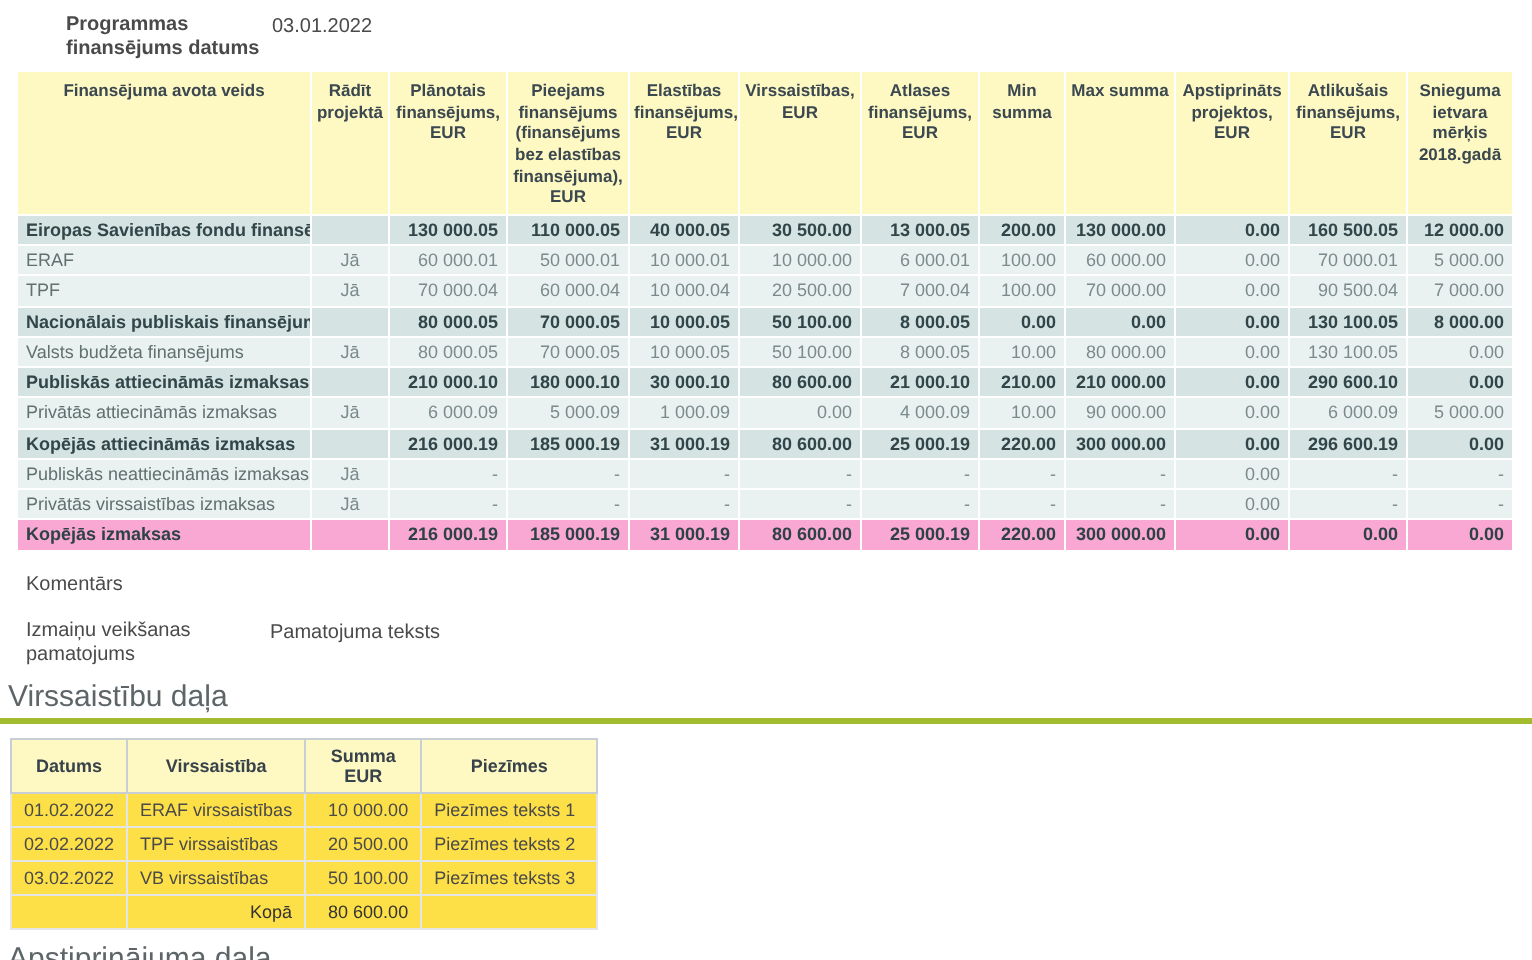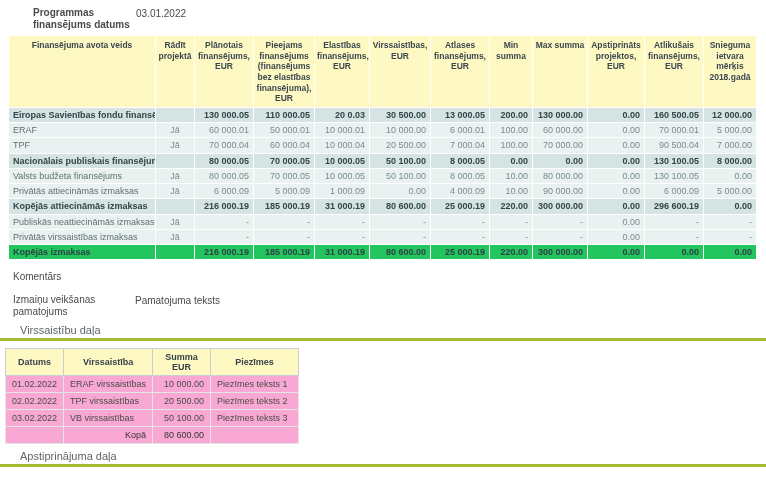--- a/index.html
+++ b/index.html
@@ -20,35 +20,35 @@
     vertical-align:top;text-align:center;padding:4px 2px 3px;line-height:1.25;}
   table.fin th.h-left{text-align:center;}
   table.fin td{padding:2px 4px 1px;font-size:9px;line-height:1.25;
     white-space:nowrap;overflow:hidden;}
   .c-label{text-align:left;}
   .c-show{text-align:center;}
   .c-num{text-align:right;}
   tr.fr-item td{background:#eaf2f1;color:#7b8a8c;}
   tr.fr-item td.c-label{color:#60716f;}
   tr.fr-section td{background:#d5e4e3;color:#324548;font-weight:bold;}
-  tr.fr-total td{background:#22c55e;color:#2e4246;font-weight:bold;}
+  tr.fr-total td{background:#f9a8d4;color:#2e4246;font-weight:bold;}
 
   
   .lbl-row{display:flex;margin:11px 0 0 13px;}
   .lbl-row .lbl{width:120px;font-weight:normal;color:#4a4a4a;line-height:1.2;}
   .lbl-row .val{margin-left:2px;color:#4a4a4a;padding-top:1px;}
 
-  .section-title{margin:6px 0 2px 20px;color:#5e6569;font-size:11px;}
+  .section-title{margin:6px 0 2px 4px;color:#5e6569;font-size:15px;}
   .green-line{height:3px;background:#a3bc2f;}
 
   
   table.vt{border-collapse:collapse;margin:7px 0 0 5px;}
   table.vt th{background:#fef9c3;border:1px solid #c9ced4;color:#38424a;
     font-size:9px;padding:3px 6px;font-weight:bold;}
-  table.vt td{border:1px solid #e3e5e7;background:#f9a8d4;color:#4a4a4a;
+  table.vt td{border:1px solid #e3e5e7;background:#fde047;color:#4a4a4a;
     font-size:9px;padding:3px 6px;white-space:nowrap;}
   table.vt td.num{text-align:right;}
   table.vt tr.total td{font-weight:normal;color:#333;}
 </style>
 </head>
 <body>
 
 <div class="top">
   <div class="top-label">Programmas finansējums datums</div>
   <div class="top-value">03.01.2022</div>
@@ -84,21 +84,21 @@
         <th>Atlikušais finansējums, EUR</th>
         <th>Snieguma ietvara mērķis 2018.gadā</th>
       </tr>
     </thead>
   <tbody>
       <tr class="fr-section">
         <td class="c-label">Eiropas Savienības fondu finansējums</td>
         <td class="c-show"></td>
         <td class="c-num">130 000.05</td>
         <td class="c-num">110 000.05</td>
-        <td class="c-num">20 0.03</td>
+        <td class="c-num">40 000.05</td>
         <td class="c-num">30 500.00</td>
         <td class="c-num">13 000.05</td>
         <td class="c-num">200.00</td>
         <td class="c-num">130 000.00</td>
         <td class="c-num">0.00</td>
         <td class="c-num">160 500.05</td>
         <td class="c-num">12 000.00</td>
       </tr>
       <tr class="fr-item">
         <td class="c-label">ERAF</td>
@@ -147,20 +147,34 @@
         <td class="c-show">Jā</td>
         <td class="c-num">80 000.05</td>
         <td class="c-num">70 000.05</td>
         <td class="c-num">10 000.05</td>
         <td class="c-num">50 100.00</td>
         <td class="c-num">8 000.05</td>
         <td class="c-num">10.00</td>
         <td class="c-num">80 000.00</td>
         <td class="c-num">0.00</td>
         <td class="c-num">130 100.05</td>
+        <td class="c-num">0.00</td>
+      </tr>
+      <tr class="fr-section">
+        <td class="c-label">Publiskās attiecināmās izmaksas</td>
+        <td class="c-show"></td>
+        <td class="c-num">210 000.10</td>
+        <td class="c-num">180 000.10</td>
+        <td class="c-num">30 000.10</td>
+        <td class="c-num">80 600.00</td>
+        <td class="c-num">21 000.10</td>
+        <td class="c-num">210.00</td>
+        <td class="c-num">210 000.00</td>
+        <td class="c-num">0.00</td>
+        <td class="c-num">290 600.10</td>
         <td class="c-num">0.00</td>
       </tr>
       <tr class="fr-item">
         <td class="c-label">Privātās attiecināmās izmaksas</td>
         <td class="c-show">Jā</td>
         <td class="c-num">6 000.09</td>
         <td class="c-num">5 000.09</td>
         <td class="c-num">1 000.09</td>
         <td class="c-num">0.00</td>
         <td class="c-num">4 000.09</td>

